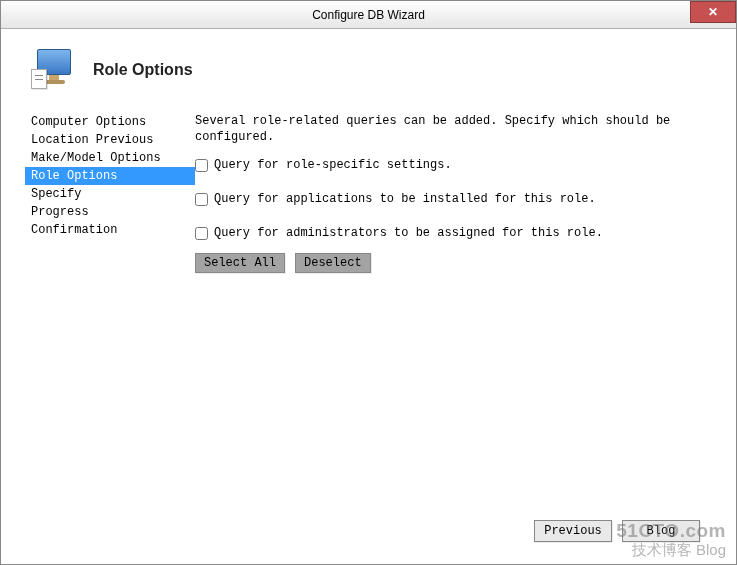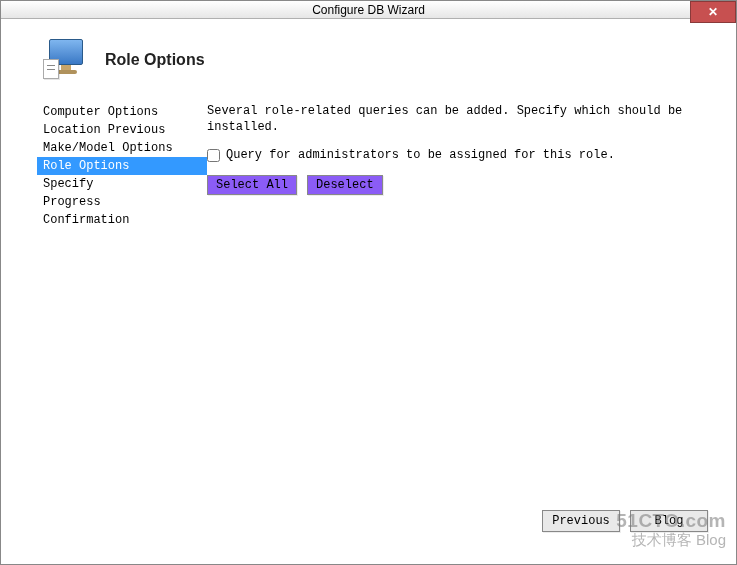--- a/index.html
+++ b/index.html
@@ -14,21 +14,21 @@
       width: 737px;
       height: 565px;
       overflow: hidden;
       border: 1px solid #888;
     }
 
     
     .title-bar {
       background: linear-gradient(to bottom, #ffffff, #e6e6e6);
       border-bottom: 1px solid #b0b0b0;
-      height: 18px;
+      height: 28px;
       position: relative;
       display: flex;
       align-items: center;
       justify-content: center;
     }
     .title-bar .title-text {
       font-family: "Segoe UI", Tahoma, sans-serif;
       font-size: 12px;
       color: #000;
     }
@@ -45,21 +45,21 @@
       font-size: 12px;
       display: flex;
       align-items: center;
       justify-content: center;
       border: 1px solid #8a3a3a;
       cursor: pointer;
     }
 
     
     .wizard-body {
-      padding: 18px 24px 10px 36px;
+      padding: 18px 24px 10px 24px;
       height: calc(100% - 28px);
       position: relative;
     }
 
     
     .header {
       display: flex;
       align-items: center;
       gap: 16px;
       margin-bottom: 20px;
@@ -174,31 +174,31 @@
     }
     .button-row {
       display: flex;
       gap: 10px;
       margin-top: -6px;
     }
     .small-btn {
       font-family: inherit;
       font-size: 12px;
       padding: 2px 8px;
-      background: #8b5cf6;
+      background: #a3a3a3;
       border: 1px solid #888;
       cursor: pointer;
       box-shadow: 1px 1px 0 rgba(0,0,0,0.07);
     }
 
     
     .footer {
       position: absolute;
       bottom: 22px;
-      right: 28px;
+      right: 36px;
       display: flex;
       gap: 10px;
     }
     .nav-btn {
       font-family: inherit;
       font-size: 12px;
       width: 78px;
       padding: 3px 0;
       background: #e9e9e9;
       border: 1px solid #888;
@@ -253,22 +253,30 @@
       <div class="sidebar-item">Computer Options</div>
       <div class="sidebar-item">Location Previous</div>
       <div class="sidebar-item">Make/Model Options</div>
       <div class="sidebar-item selected">Role Options</div>
       <div class="sidebar-item">Specify</div>
       <div class="sidebar-item">Progress</div>
       <div class="sidebar-item">Confirmation</div>
     </div>
 
     <div class="main-panel">
-      <div class="instruction">Several role-related queries can be added.  Specify which should be installed.</div>
-
+      <div class="instruction">Several role-related queries can be added.  Specify which should be configured.</div>
+
+      <div class="checkbox-row">
+        <input type="checkbox" style="">
+        <label>Query for role-specific settings.</label>
+      </div>
+      <div class="checkbox-row">
+        <input type="checkbox" style="">
+        <label>Query for applications to be installed for this role.</label>
+      </div>
       <div class="checkbox-row">
         <input type="checkbox" style="">
         <label>Query for administrators to be assigned for this role.</label>
       </div>
 
       <div class="button-row">
         <button class="small-btn">Select All</button>
         <button class="small-btn">Deselect</button>
       </div>
     </div>

